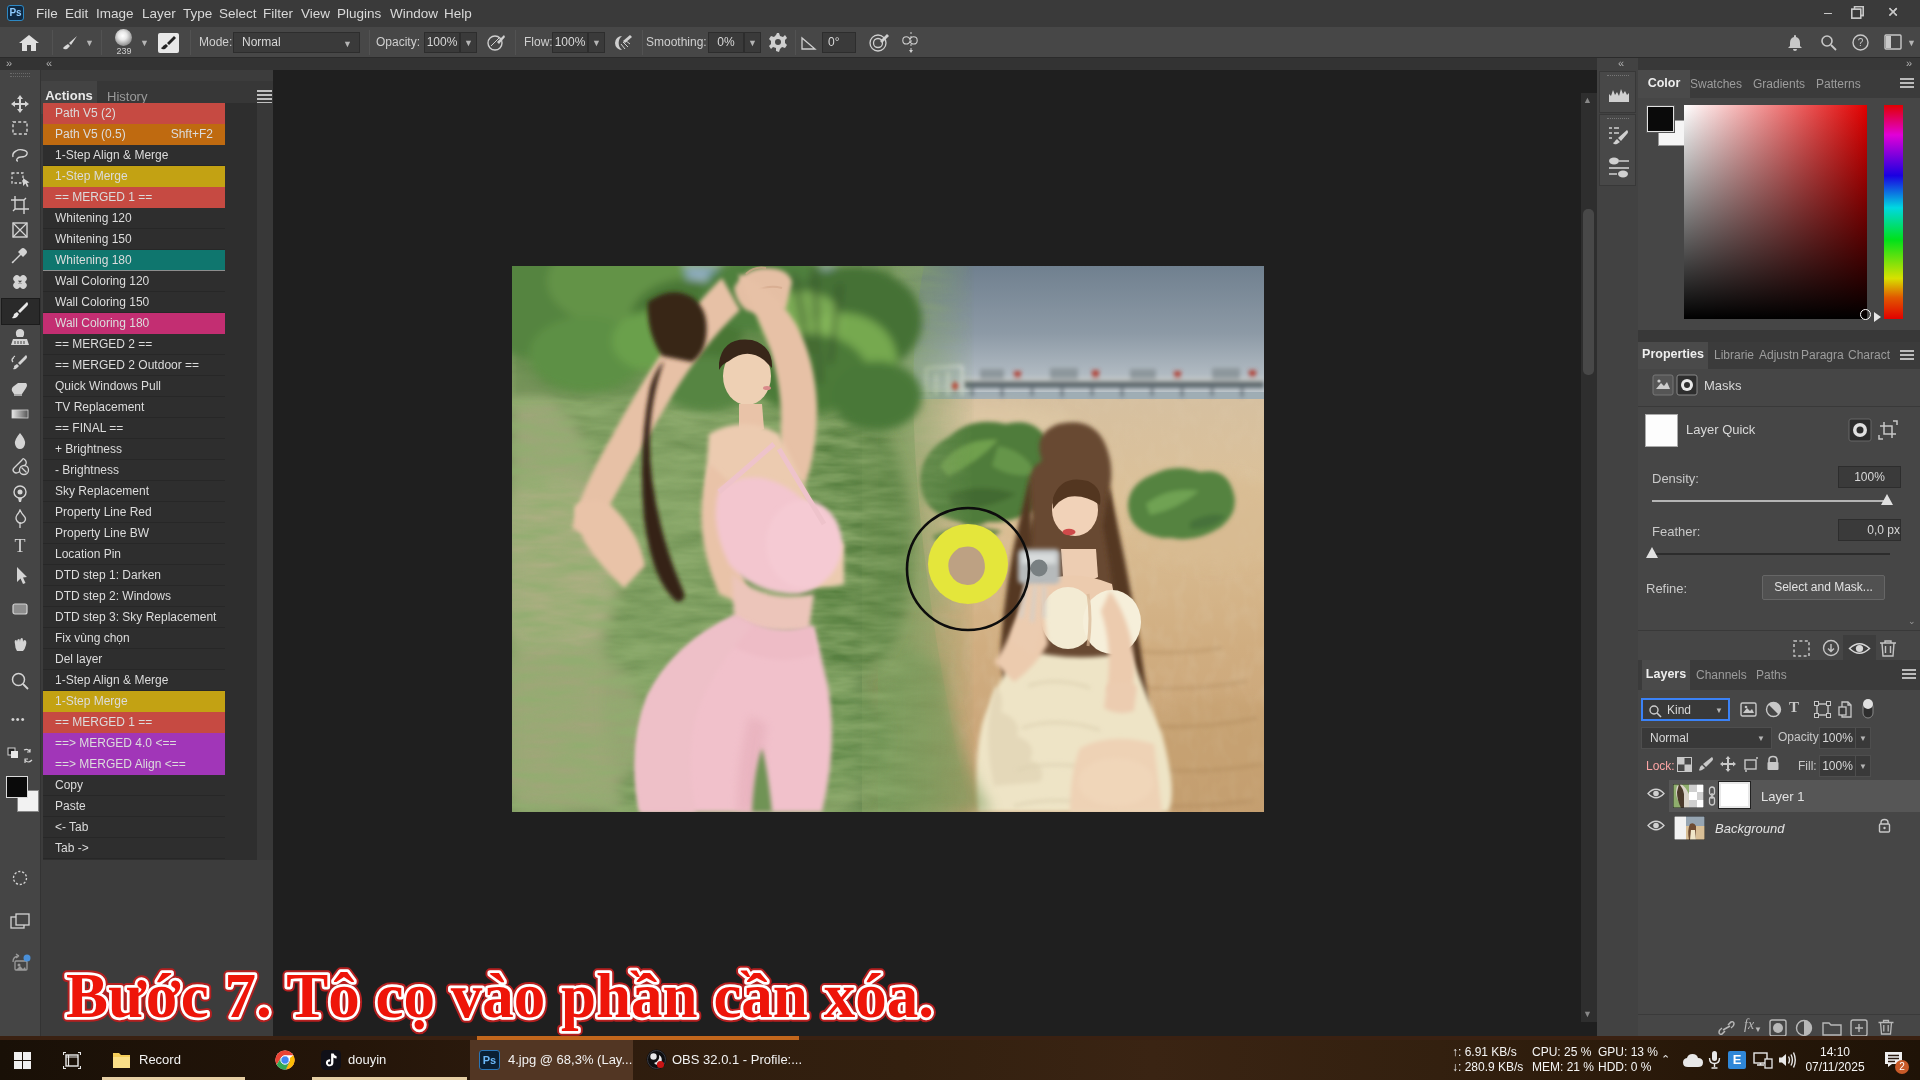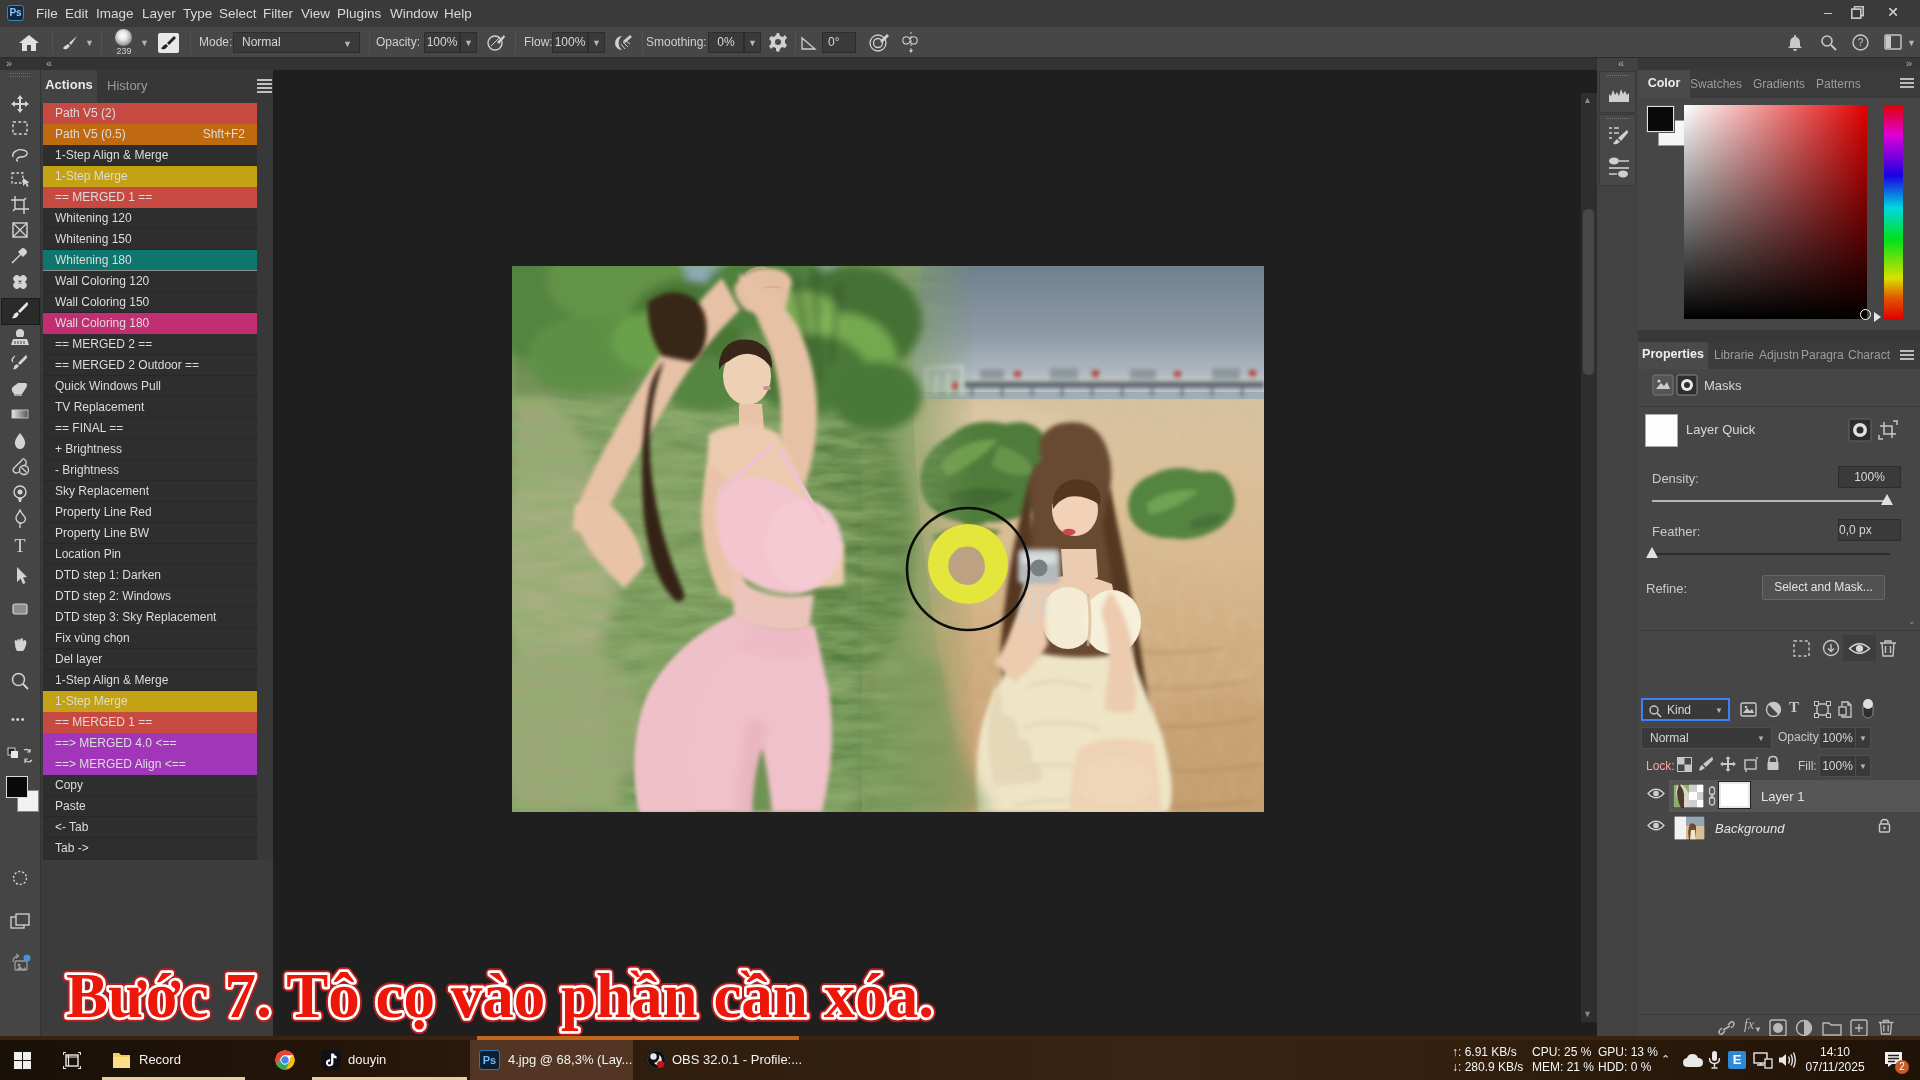--- a/index.html
+++ b/index.html
@@ -19,23 +19,23 @@
 .olabel { position:absolute; top:8px; color:#cfcfcf; }
 .chev { color:#b5b5b5; font-size:9px; }
 
 #hdrstrip { left:0; top:58px; width:1920px; height:12px; background:#333333; }
 #doctabs { left:273px; top:58px; width:1324px; height:35px; background:#282828; }
 .dtab { position:absolute; top:0; height:35px; font-size:12px; padding:0 10px; line-height:33px; }
 
 #tools { left:0; top:70px; width:41px; height:966px; background:#454545; border-right:1px solid #333; }
 
 #actpanel { left:41px; top:70px; width:232px; height:966px; background:#3c3c3c; }
-#acttabs { position:absolute; left:0; top:0; width:232px; height:33px; background:#373737; }
+#acttabs { position:absolute; left:0; top:11px; width:232px; height:33px; background:#373737; }
 #actrows { position:absolute; left:2px; top:33px; width:214px; height:757px; background:#2e2e2e; color:#dcdcdc; font-size:12px; }
-.arow { position:absolute; left:0; width:214px; height:21px; line-height:21px; padding-left:12px; border-bottom:1px solid #272727; }
+.arow { position:absolute; left:0; width:182px; height:21px; line-height:21px; padding-left:12px; border-bottom:1px solid #272727; }
 
 #canvas { left:273px; top:93px; width:1308px; height:929px; background:#1f1f1f; }
 #vscroll { left:1581px; top:93px; width:16px; height:929px; background:#2e2e2e; }
 #statusbar { left:273px; top:1022px; width:1324px; height:16px; background:#404040; color:#cfcfcf; font-size:11px; }
 
 #rdockstrip { left:1597px; top:58px; width:41px; height:978px; background:#424242; }
 #rpanels { left:1638px; top:58px; width:282px; height:978px; background:#464646; }
 
 #subtitle { left:0px; top:952px; width:1100px; height:90px; }
 
@@ -594,21 +594,21 @@
     </svg>
     <svg class="abs" style="left:238px;top:360px" width="24" height="24" viewBox="0 0 24 24">
       <path d="M8 4 L8 16 L20 16 M4 8 L16 8 L16 20" fill="none" stroke="#c8c8c8" stroke-width="1.5"></path>
       <path d="M17 3 L21 3 L21 7 M3 17 L3 21 L7 21" fill="none" stroke="#c8c8c8" stroke-width="1.5"></path>
     </svg>
     <div class="abs" style="left:14px;top:413px;color:#c9c9c9;font-size:13px">Density:</div>
     <div class="abs" style="left:200px;top:408px;width:63px;height:22px;background:#3a3a3a;border:1px solid #2d2d2d;color:#d8d8d8;font-size:12px;text-align:center;line-height:20px">100%</div>
     <div class="abs" style="left:14px;top:442px;width:238px;height:2px;background:#b5b5b5"></div>
     <div class="abs" style="left:243px;top:436px;width:0;height:0;border-bottom:11px solid #e0e0e0;border-left:6px solid transparent;border-right:6px solid transparent"></div>
     <div class="abs" style="left:14px;top:466px;color:#c9c9c9;font-size:13px">Feather:</div>
-    <div class="abs" style="left:200px;top:461px;width:63px;height:22px;background:#3a3a3a;border:1px solid #2d2d2d;color:#d8d8d8;font-size:12px;text-align:left;line-height:20px">0,0 px</div>
+    <div class="abs" style="left:200px;top:461px;width:63px;height:22px;background:#3a3a3a;border:1px solid #2d2d2d;color:#d8d8d8;font-size:12px;text-align:right;line-height:20px">0,0 px</div>
     <div class="abs" style="left:14px;top:495px;width:238px;height:2px;background:#2c2c2c"></div>
     <div class="abs" style="left:8px;top:489px;width:0;height:0;border-bottom:11px solid #e0e0e0;border-left:6px solid transparent;border-right:6px solid transparent"></div>
     <div class="abs" style="left:8px;top:523px;color:#c9c9c9;font-size:13px">Refine:</div>
     <div class="abs" style="left:124px;top:517px;width:123px;height:25px;background:#515151;border:1px solid #666;border-radius:2px;color:#e2e2e2;font-size:12px;text-align:center;line-height:23px">Select and Mask...</div>
     <div class="abs" style="left:270px;top:558px;color:#999;font-size:9px">⌄</div>
     <div class="abs" style="left:0;top:572px;width:282px;height:1px;background:#393939"></div>
     <svg class="abs" style="left:154px;top:581px" width="19" height="19" viewBox="0 0 19 19">
       <rect x="2" y="2" width="15" height="15" fill="none" stroke="#c4c4c4" stroke-width="1.5" stroke-dasharray="3 2.4"></rect>
     </svg>
     <svg class="abs" style="left:183px;top:581px" width="20" height="19" viewBox="0 0 20 19">
@@ -616,20 +616,26 @@
       <path d="M10 5 L10 12 M7 9.5 L10 12.5 L13 9.5" stroke="#c4c4c4" stroke-width="1.4" fill="none"></path>
     </svg>
     <div class="abs" style="left:205px;top:577px;width:33px;height:26px;background:#3d3d3d"></div>
     <svg class="abs" style="left:210px;top:582px" width="23" height="17" viewBox="0 0 23 17">
       <path d="M1.5 8.5 Q11.5 -1 21.5 8.5 Q11.5 18 1.5 8.5 Z" fill="none" stroke="#d8d8d8" stroke-width="1.5"></path>
       <circle cx="11.5" cy="8.5" r="3.6" fill="#d8d8d8"></circle>
     </svg>
     <svg class="abs" style="left:241px;top:580px" width="18" height="20" viewBox="0 0 18 20">
       <path d="M3 5 L4 18 L14 18 L15 5 M1 5 L17 5 M6 5 L6 3 L12 3 L12 5 M6.5 8 L6.5 15 M11.5 8 L11.5 15" fill="none" stroke="#c4c4c4" stroke-width="1.4"></path>
     </svg>
+    <div class="abs" style="left:0;top:602px;width:282px;height:30px;background:#3b3b3b;color:#9d9d9d;font-size:12px">
+      <div class="abs" style="left:4px;top:0;width:48px;height:30px;background:#4a4a4a;color:#eee;font-weight:bold;font-size:12.5px;text-align:center;line-height:28px">Layers</div>
+      <div class="abs" style="left:58px;top:8px">Channels</div>
+      <div class="abs" style="left:118px;top:8px">Paths</div>
+      <div class="abs" style="left:264px;top:9px;width:14px;height:2px;background:#bbb;box-shadow:0 4px #bbb,0 8px #bbb"></div>
+    </div>
     <div class="abs" style="left:3px;top:640px;width:89px;height:23px;background:#393939;border:2px solid #3b82f6;color:#d8d8d8;font-size:12px">
       <svg class="abs" style="left:5px;top:4px" width="14" height="14" viewBox="0 0 14 14">
         <circle cx="6" cy="6" r="4" fill="none" stroke="#ccc" stroke-width="1.4"></circle>
         <path d="M9 9 L13 13" stroke="#ccc" stroke-width="1.6"></path>
       </svg>
       <span style="position:absolute;left:24px;top:3px">Kind</span>
       <span class="chev" style="position:absolute;right:5px;top:6px;font-size:8px">▼</span>
     </div>
     <svg class="abs" style="left:102px;top:643px" width="17" height="17" viewBox="0 0 17 17">
       <rect x="1" y="2" width="15" height="13" rx="1.5" fill="none" stroke="#c8c8c8" stroke-width="1.4"></rect>

